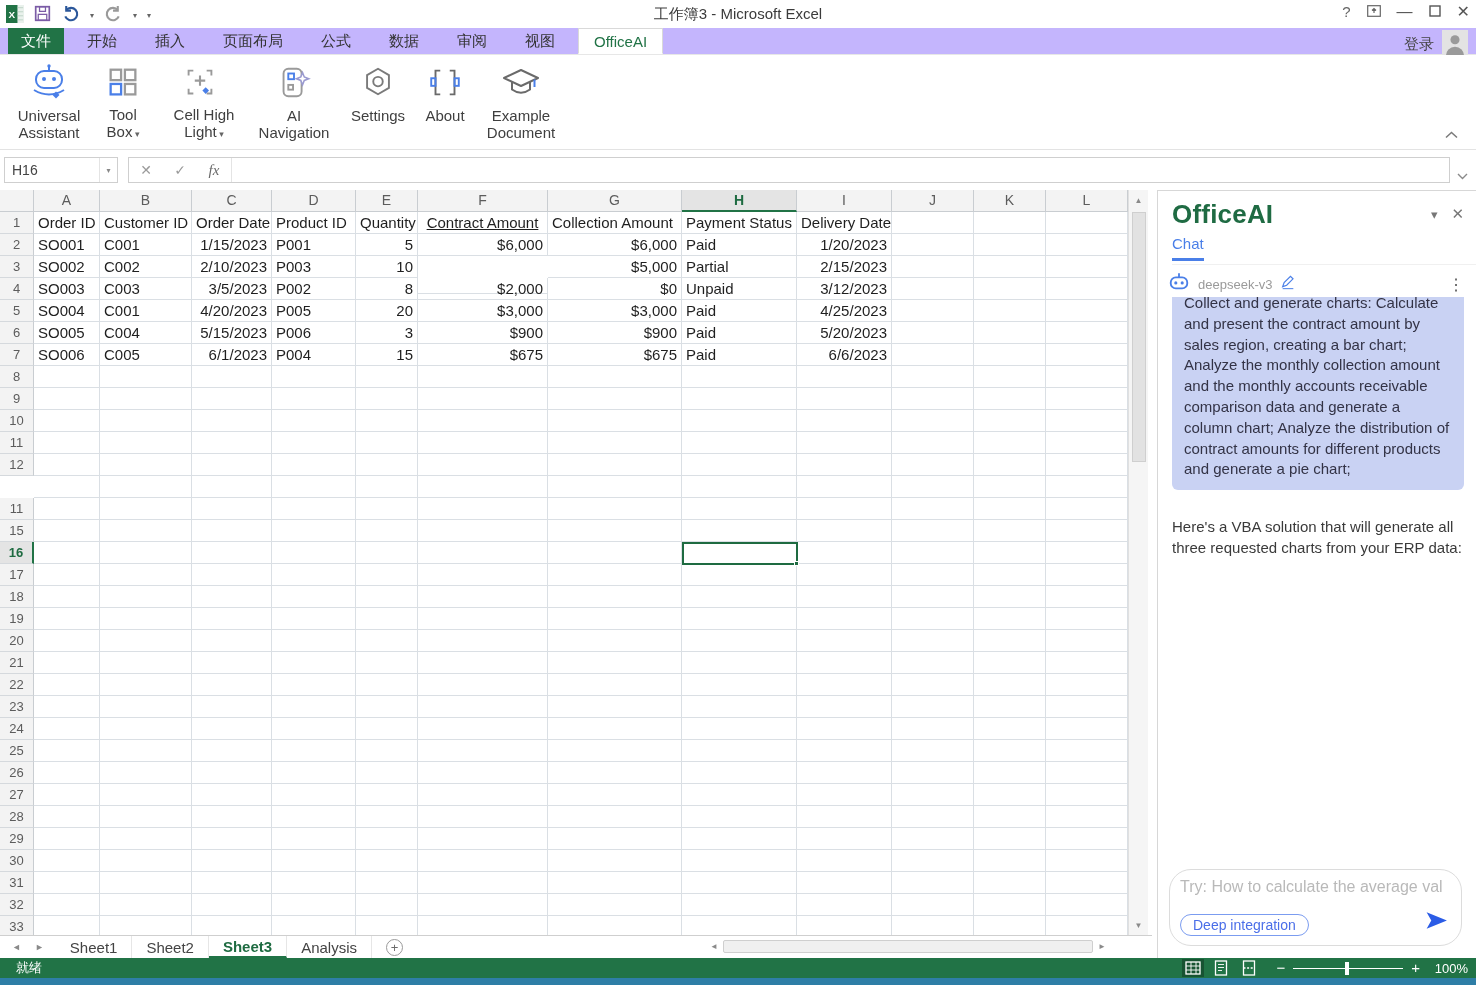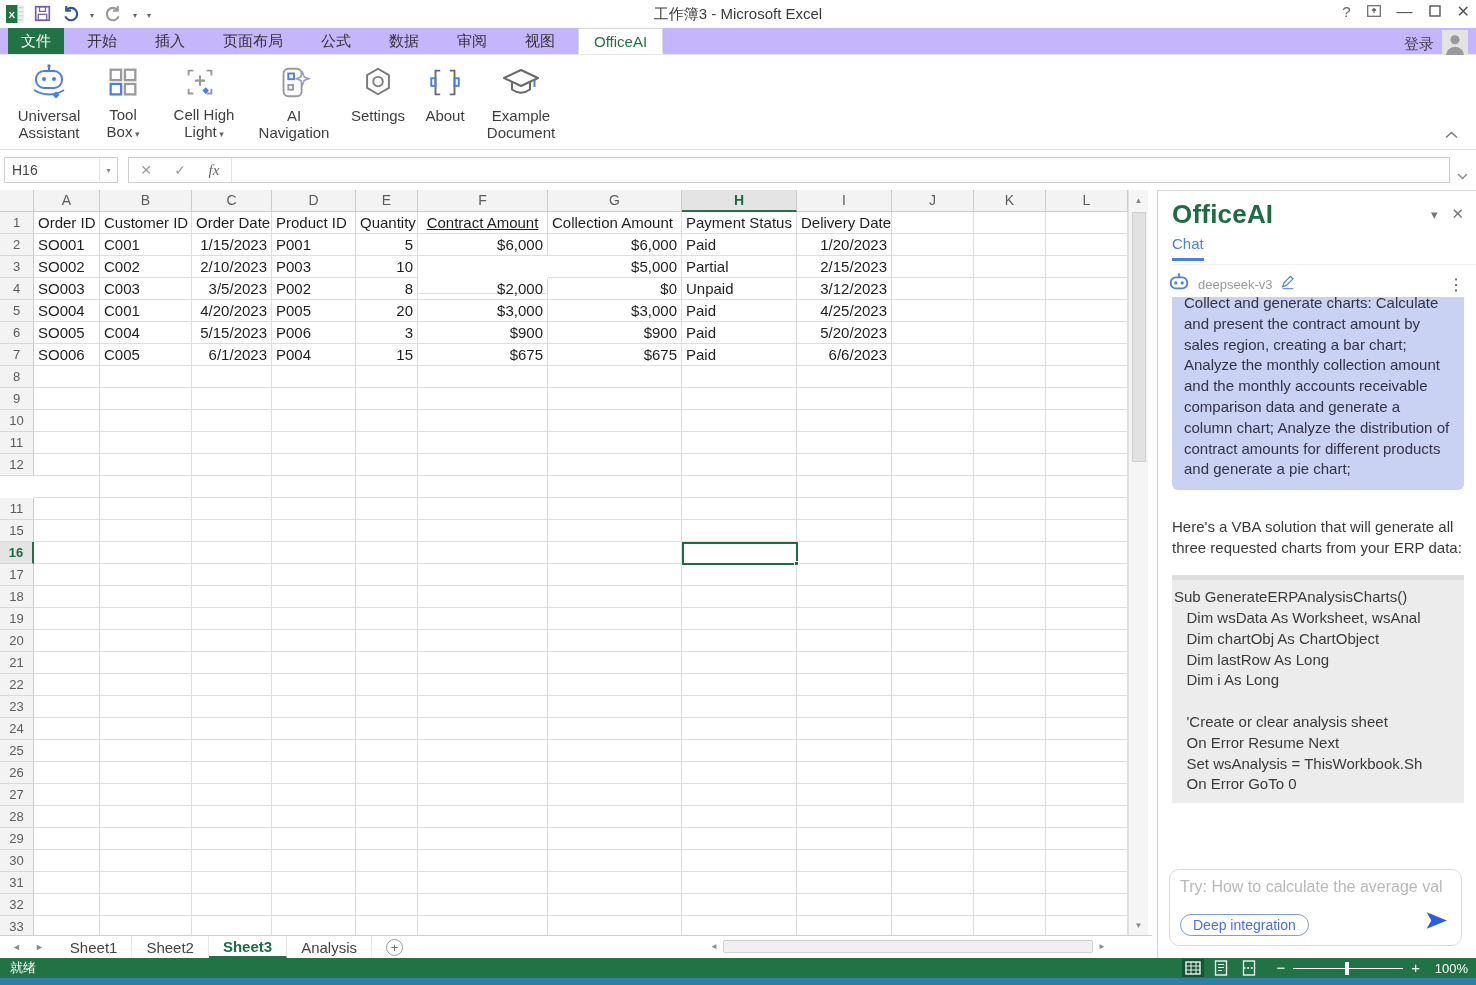--- a/index.html
+++ b/index.html
@@ -55,21 +55,21 @@
   #tabsrow{position:absolute;left:0;top:935px;width:1152px;height:23px;background:#fff;border-top:1px solid #cfcfcf;display:flex;align-items:stretch}
   .s-nav{display:flex;align-items:center;gap:14px;padding:0 12px;color:#8a8a8a;font-size:9px}
   .s-tab{display:flex;align-items:center;padding:0 14px;font-size:15px;color:#444;border-right:1px solid #e6e6e6}
   .s-tab.active{font-weight:bold;color:#1e6b41;border-bottom:2px solid #217346;background:#fff}
   #addsheet{width:17px;height:17px;border:1px solid #9a9a9a;border-radius:50%;color:#6a6a6a;font-size:13px;line-height:15px;text-align:center;align-self:center;margin-left:14px}
   #hscroll{position:absolute;left:705px;top:938px;width:435px;height:17px;display:flex;align-items:center}
   #hscroll .sc-arrow{width:18px;height:17px}
   #h-thumb{height:13px;width:370px;background:#f0f0f0;border:1px solid #cfcfcf;border-radius:2px}
   
   #statusbar{position:absolute;left:0;top:958px;width:1476px;height:20px;background:#217346;color:#fff;font-size:13px;display:flex;align-items:center}
-  #status-left{padding-left:10px}
+  #status-left{padding-left:16px}
   #status-right{position:absolute;right:8px;top:0;height:20px;display:flex;align-items:center;gap:6px}
   .view-ic{width:22px;height:18px;display:flex;align-items:center;justify-content:center}
   .view-ic.sel{background:rgba(0,0,0,0.28)}
   #zoomslider{display:flex;align-items:center;gap:8px;margin-left:10px}
   #z-track{width:110px;height:1px;background:#fff;position:relative}
   #z-thumb{position:absolute;left:52px;top:-6px;width:4px;height:13px;background:#fff}
   .z-sign{font-size:15px;line-height:18px}
   #zoom-pct{width:42px;text-align:right;font-size:13px}
   #bluestrip{position:absolute;left:0;top:978px;width:1476px;height:7px;background:#2e7ea6}
   
@@ -80,21 +80,21 @@
   .p-tabs{position:absolute;left:14px;right:0;top:44px;height:30px;border-bottom:1px solid #f0f0f0}
   .p-tab{display:inline-block;font-size:15px;color:#4a7fe8;padding-bottom:6px;border-bottom:3px solid #4a7fe8}
   .p-model{position:absolute;left:10px;right:12px;top:80px;height:26px;display:flex;align-items:center;gap:8px}
   .p-model .m-name{font-size:13px;color:#9a9a9a}
   .p-model .m-dots{margin-left:auto;color:#555;font-size:16px;letter-spacing:0}
   #chat{position:absolute;left:14px;right:12px;top:106px;height:570px;overflow:hidden}
   .bubble{background:#c9d2f3;border-radius:6px;padding:10px 12px;font-size:15px;line-height:20.8px;color:#333346;margin-top:-14px}
   .a-intro{margin-top:26px;font-size:15px;line-height:21px;color:#3a3a3a}
   .codeblk{margin-top:17px;background:#ececec;border-top:5px solid #dedede;padding:7px 0 8px 2px}
   .codeblk pre{font-family:"Liberation Sans",sans-serif;font-size:15px;line-height:20.8px;color:#3a3a3a;white-space:pre;overflow:hidden}
-  #inputbox{position:absolute;left:11px;right:14px;top:678px;height:77px;border:1px solid #dcdcdc;border-radius:10px;background:#fff}
+  #inputbox{position:absolute;left:11px;right:14px;top:678px;height:77px;border:1px solid #dcdcdc;border-radius:22px;background:#fff}
   #chat-input{position:absolute;left:10px;top:8px;right:10px;border:0;outline:0;font-size:16px;color:#444;font-family:"Liberation Sans",sans-serif}
   #chat-input::placeholder{color:#b9b9b9}
   .pill{position:absolute;left:10px;bottom:9px;border:1px solid #7b9cf0;color:#4a6ee8;font-size:14px;padding:2px 12px;border-radius:12px}
   #send{position:absolute;right:12px;bottom:8px}
 </style>
 </head>
 <body>
 
 <div id="titlebar">
   <div class="qat">
@@ -850,32 +850,20 @@
     <span class="m-name">deepseek-v3</span>
     <span><svg viewBox="0 0 24 24" width="16" height="16">
           <path d="M4 19 l2.2-6 9.5-9.5 3.8 3.8-9.5 9.5 z" fill="none" stroke="#4a7fe8" stroke-width="1.8"></path>
           <line x1="4" y1="22" x2="20" y2="22" stroke="#4a7fe8" stroke-width="1.5"></line>
         </svg></span>
     <span class="m-dots">⋮</span>
   </div>
   <div id="chat">
     <div class="bubble">Collect and generate charts: Calculate and present the contract amount by sales region, creating a bar chart; Analyze the monthly collection amount and the monthly accounts receivable comparison data and generate a column chart; Analyze the distribution of contract amounts for different products and generate a pie chart;</div>
     <div class="a-intro">Here's a VBA solution that will generate all three requested charts from your ERP data:</div>
-    <div class="codeblk">
-        <pre id="codepre">Sub GenerateERPAnalysisCharts()
-   Dim wsData As Worksheet, wsAnal
-   Dim chartObj As ChartObject
-   Dim lastRow As Long
-   Dim i As Long
-
-   'Create or clear analysis sheet
-   On Error Resume Next
-   Set wsAnalysis = ThisWorkbook.Sh
-   On Error GoTo 0</pre>
-      </div>
   </div>
   <div id="inputbox">
     <input id="chat-input" placeholder="Try: How to calculate the average val" style="">
     <span class="pill">Deep integration</span>
     <span id="send"><svg viewBox="0 0 24 24" width="25" height="25">
           <path d="M2.5 4 L22 12 2.5 20 7 12 Z" fill="#2b5ce6"></path>
         </svg></span>
   </div>
 </div>
 

